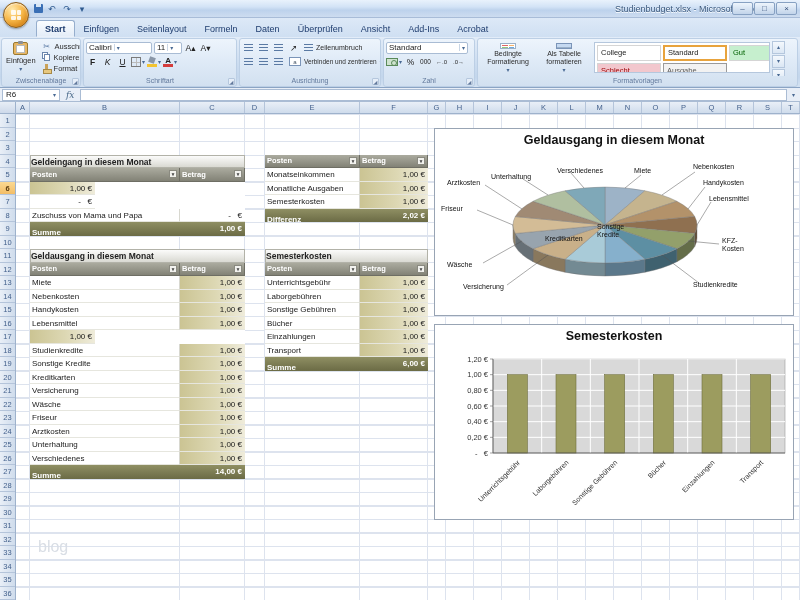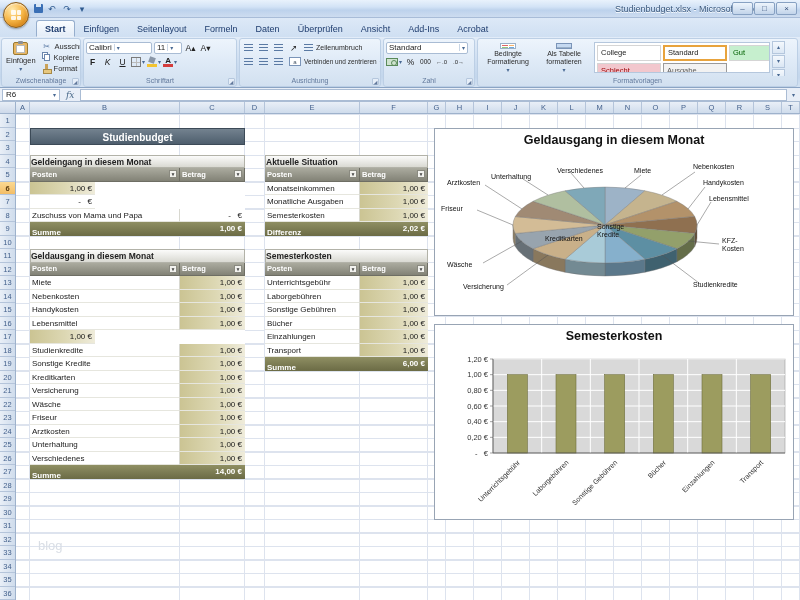--- a/index.html
+++ b/index.html
@@ -91,21 +91,21 @@
 #sheet{position:absolute;top:102px;left:0;right:0;bottom:0}
 #corner{position:absolute;left:0;top:0;width:16px;height:12px;background:linear-gradient(#e8eef6,#cdd9ea);border-right:1px solid #9eb2cc;border-bottom:1px solid #9eb2cc}
 #colheads{position:absolute;left:16px;top:0;right:0;height:12px;background:linear-gradient(#e9eff7,#cfdcec);border-bottom:1px solid #9eb2cc;overflow:hidden}
 .colhdr{position:absolute;top:0;height:12px;font-size:7.5px;color:#44618c;text-align:center;line-height:12px;border-right:1px solid #b4c4da;overflow:hidden}
 #rowheads{position:absolute;left:0;top:12px;width:16px;bottom:0;background:linear-gradient(to right,#e9eff7,#cfdcec);border-right:1px solid #9eb2cc;overflow:hidden}
 .rowhdr{height:13.5px;font-size:7.5px;color:#44618c;text-align:center;line-height:13.5px;border-bottom:1px solid #b4c4da}
 .rowhdr.sel{background:linear-gradient(#fbd992,#f3bd66);color:#5a3c10;font-weight:bold}
 #body{position:absolute;left:16px;top:12px;right:0;bottom:0;background:#fff;background-image:repeating-linear-gradient(to bottom,#dde3ee 0 1px,transparent 1px 13.5px);overflow:hidden}
 .vline{position:absolute;top:0;bottom:0;width:1px;background:#dde3ee}
 #banner{position:absolute;left:14px;top:14px;width:215px;height:17px;background:linear-gradient(#73828f,#4e5e6d);color:#fff;font-weight:bold;font-size:10px;text-align:center;line-height:17px;border:1px solid #3c4a57;z-index:3}
-#watermark{position:absolute;left:22px;top:424px;font-size:13px;color:#d9dee5;z-index:1}
+#watermark{position:absolute;left:22px;top:424px;font-size:16px;color:#d9dee5;z-index:1}
 
 
 .xtable{position:absolute;font-size:8px;color:#1a1a1a;z-index:3}
 .xt-title{height:13.5px;line-height:12.5px;text-align:left;font-weight:bold;font-size:8.5px;background:linear-gradient(#fbfbfa,#d9d9d2);border:1px solid #b2b2a8;color:#222;overflow:hidden;white-space:nowrap}
 .xt-hdr{display:flex;height:13.5px}
 .xt-hcell{display:flex;align-items:center;justify-content:space-between;padding:0 2px;background:linear-gradient(#abab9f,#828276);color:#fff;font-weight:bold;font-size:7.5px;border-right:1px solid #6e6e64;border-bottom:1px solid #6e6e64;overflow:hidden}
 .fbtn{width:8px;height:8px;background:#f2f2ee;border:1px solid #8a8a80;font-size:5px;line-height:6px;text-align:center;color:#444;flex-shrink:0}
 .xt-row{display:flex;height:13.5px;background:#fff}
 .xt-c1{padding:0 2px;line-height:13.5px;white-space:nowrap;overflow:hidden;border-right:1px solid #d8d8d0;border-bottom:1px solid #e6e6de}
 .xt-c2{line-height:13.5px;text-align:right;padding:0 3px;white-space:pre;border-bottom:1px solid #e6e6de;overflow:hidden}
@@ -395,21 +395,20 @@
         <div class="rowhdr">29</div>
         <div class="rowhdr">30</div>
         <div class="rowhdr">31</div>
         <div class="rowhdr">32</div>
         <div class="rowhdr">33</div>
         <div class="rowhdr">34</div>
         <div class="rowhdr">35</div>
         <div class="rowhdr">36</div>
       </div>
     <div id="body">
-      <div id="banner">Studienbudget</div>
       <div id="watermark">blog</div>
     <div class="vline" style="left: 13px;"></div>
         <div class="vline" style="left: 163px;"></div>
         <div class="vline" style="left: 228px;"></div>
         <div class="vline" style="left: 248px;"></div>
         <div class="vline" style="left: 343px;"></div>
         <div class="vline" style="left: 411px;"></div>
         <div class="vline" style="left: 429px;"></div>
         <div class="vline" style="left: 457px;"></div>
         <div class="vline" style="left: 485px;"></div>
@@ -445,21 +444,20 @@
           <div class="xt-row">
             <div class="xt-c1" style="width: 150px;">Zuschuss von Mama und Papa</div>
             <div class="xt-c2" style="width: 65px;">-&nbsp;&nbsp;&nbsp;€</div>
           </div>
           <div class="xt-foot">
             <span class="xt-fl">Summe</span>
             <span class="xt-fv">1,00 €</span>
           </div>
         </div>
         <div class="xtable" style="left: 249px; top: 40.5px; width: 163px;">
-          <div class="xt-title">Aktuelle Situation</div>
           <div class="xt-hdr">
             <div class="xt-hcell" style="width: 95px;">
               <span>Posten</span>
               <span class="fbtn">▾</span>
             </div>
             <div class="xt-hcell" style="width: 68px;">
               <span>Betrag</span>
               <span class="fbtn">▾</span>
             </div>
           </div>

